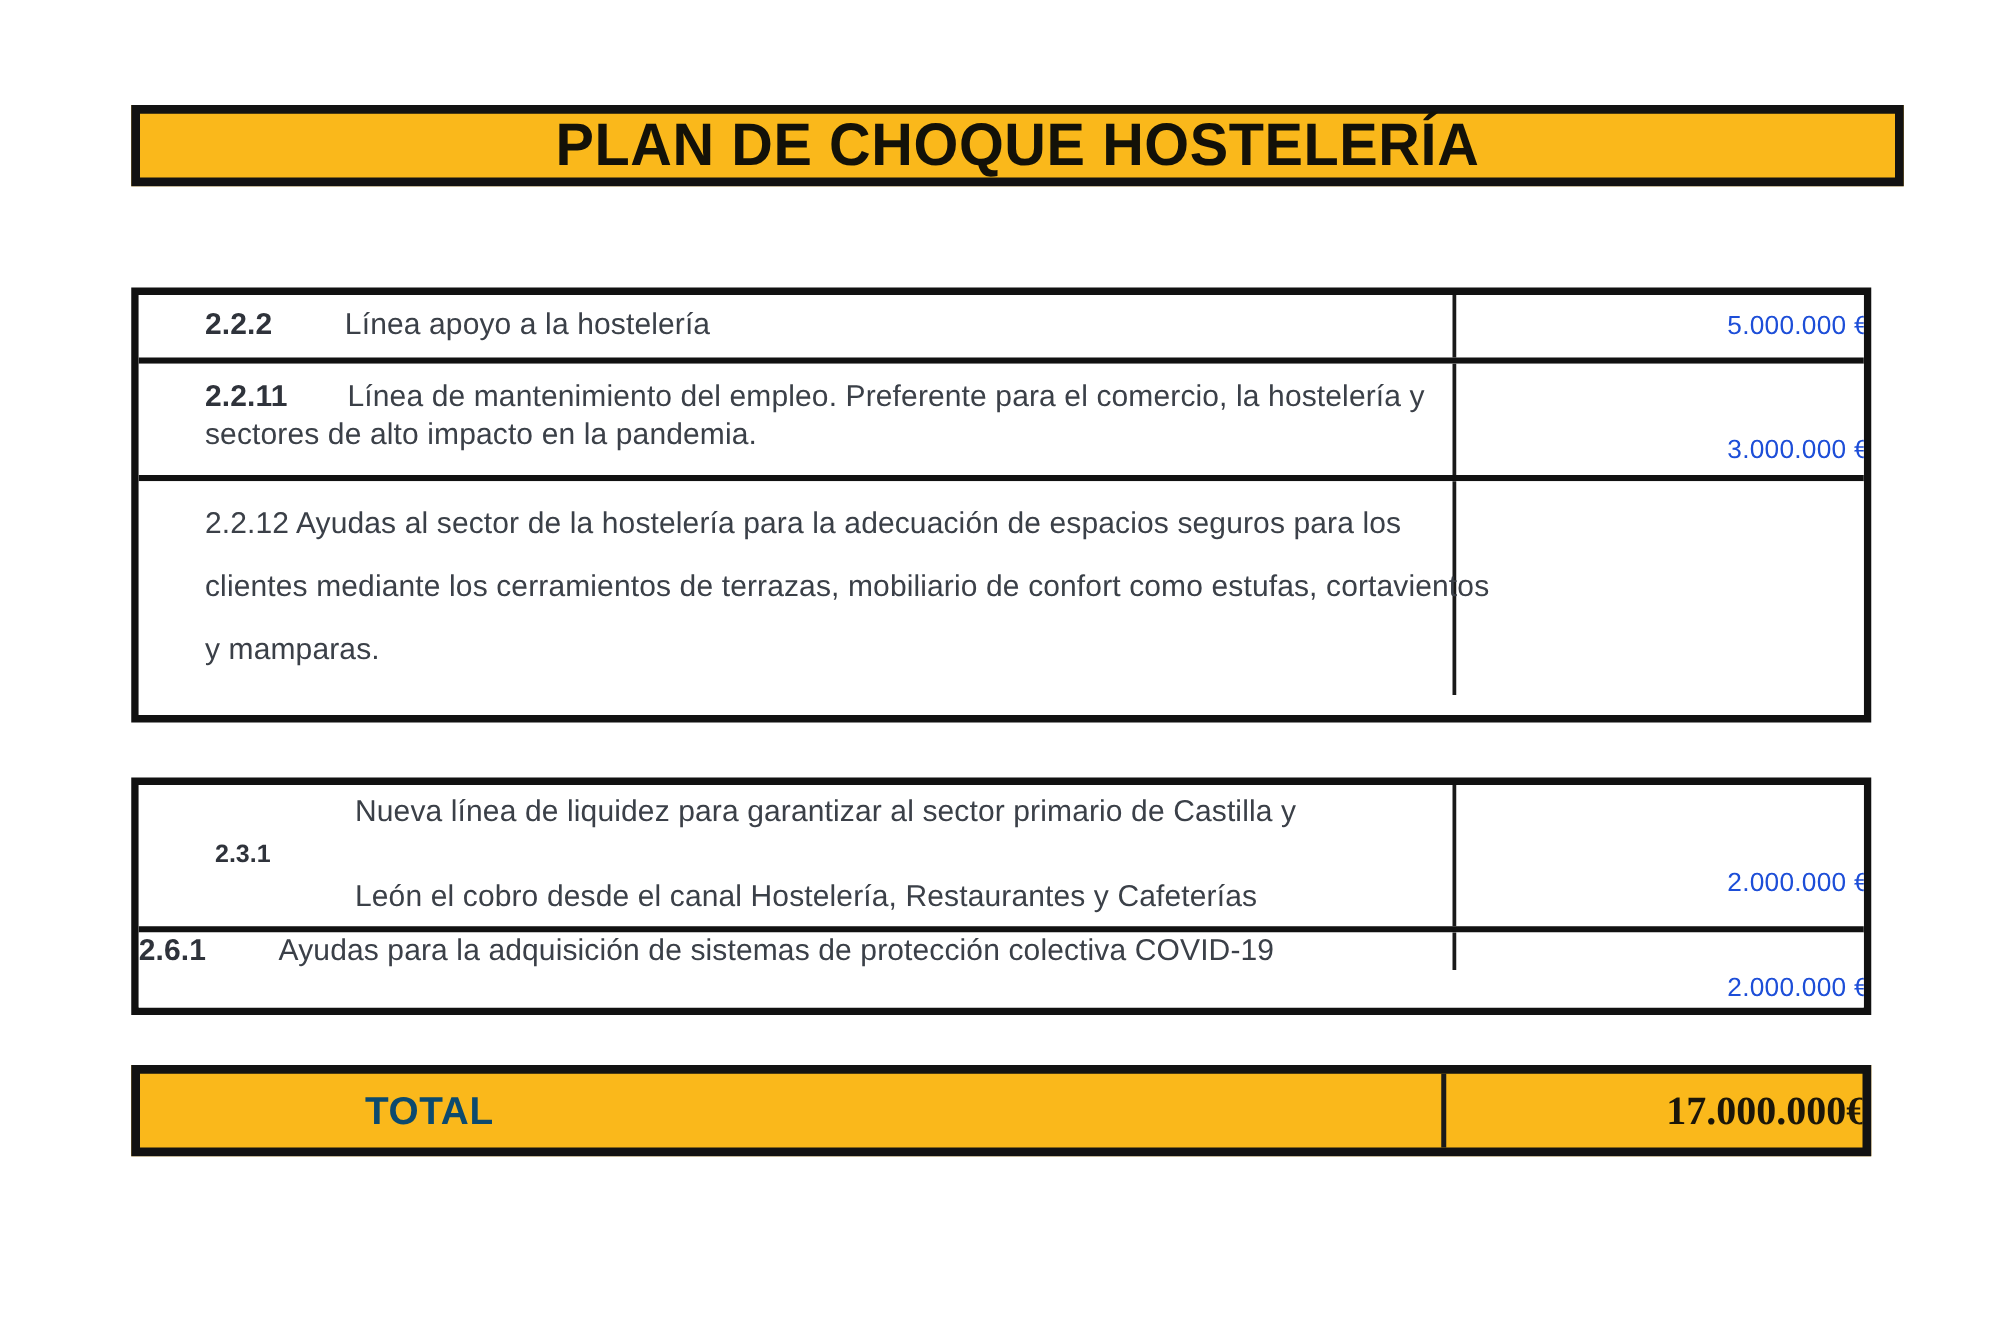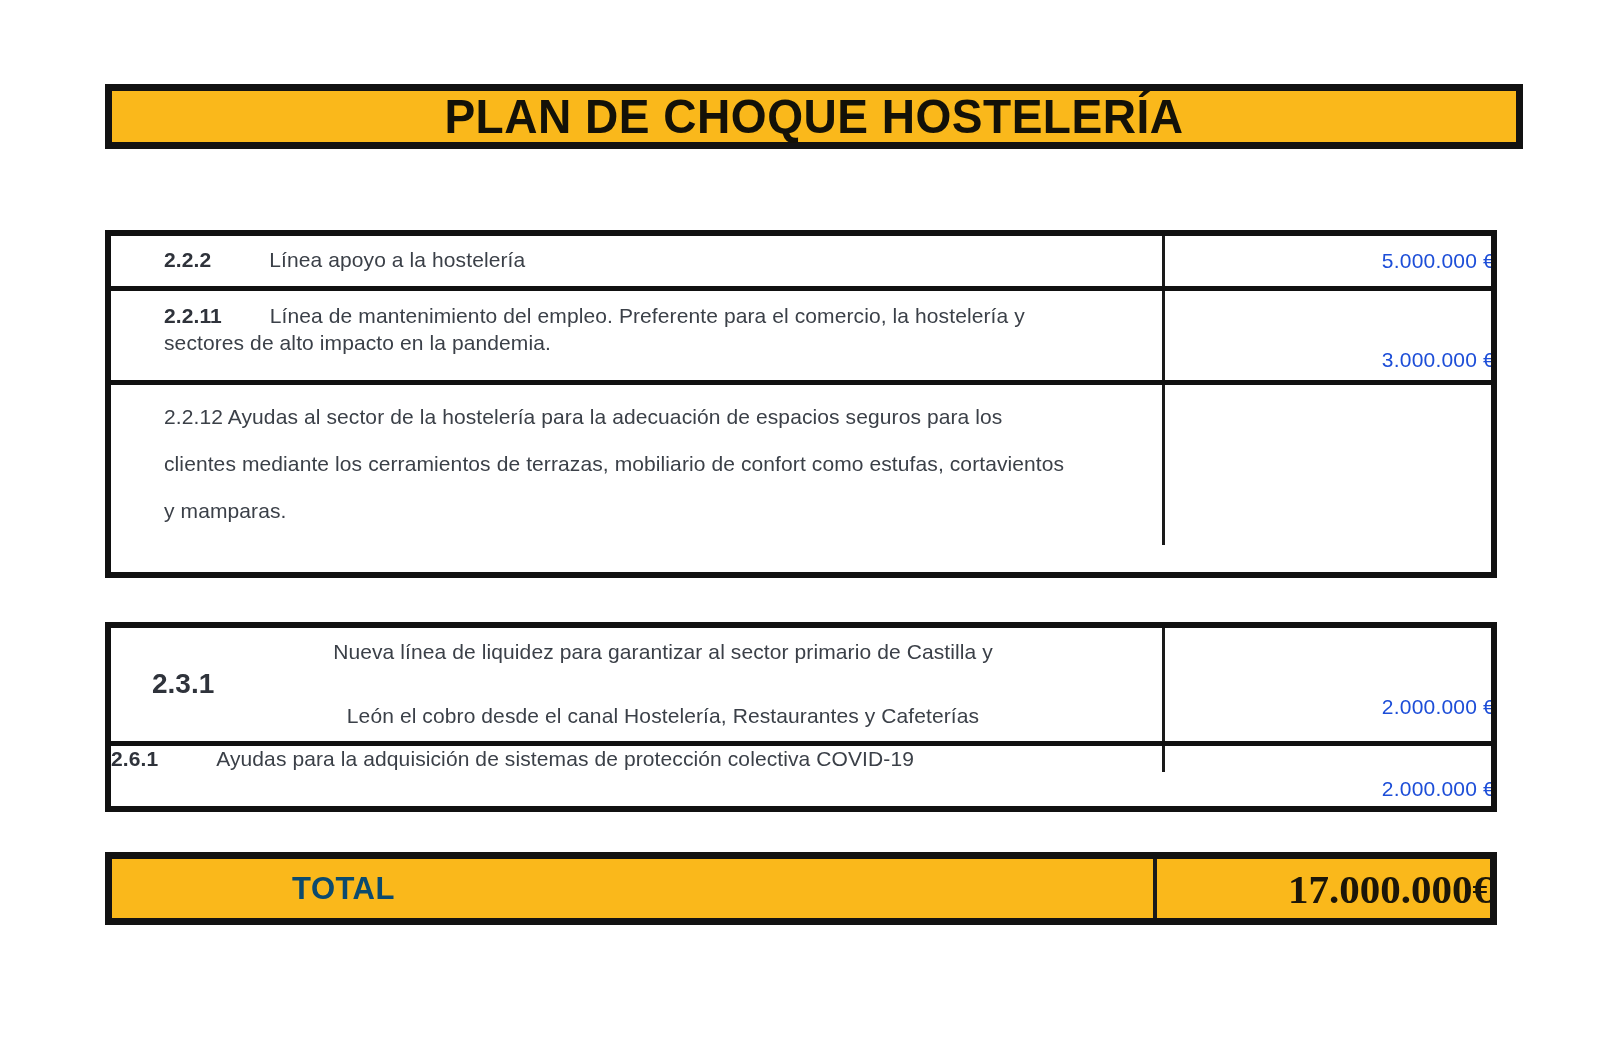--- a/index.html
+++ b/index.html
@@ -95,21 +95,21 @@
     padding-right: 0px;
     margin-right: -4px;
   }
 
   
   .code {
     font-weight: bold;
     color: #2f333b;
   }
   .desc-line {
-    font-size: 21px;
+    font-size: 24px;
     color: #3b4048;
     line-height: 1.28;
     white-space: nowrap;
     letter-spacing: 0.1px;
   }
 
   
   #table-one {
     left: 105px;
     top: 230px;
@@ -168,29 +168,29 @@
   #row-2-3-1 {
     height: 124px;
   }
   #row-2-3-1 .cell-desc {
     position: relative;
     justify-content: center;
     padding-left: 53px;
   }
   #row-2-3-1 .code-fixed {
     position: absolute;
-    left: 41px;
+    left: 61px;
     top: 50%;
     transform: translateY(-50%);
-    font-size: 28px;
+    font-size: 20px;
     font-weight: bold;
     color: #2f333b;
   }
   #row-2-3-1 .indent-block {
-    text-align: center;
+    margin-left: 120px;
   }
   #row-2-3-1 .indent-block .desc-line:first-child {
     margin-bottom: 37px;
   }
   #row-2-3-1 .cell-amount {
     align-items: center;
     padding-top: 45px;
   }
 
   #row-2-6-1 {
@@ -235,21 +235,21 @@
     box-sizing: border-box;
     flex: 1 1 auto;
     display: flex;
     align-items: center;
     justify-content: flex-end;
     overflow: hidden;
   }
   .total-amount {
     font-family: "Liberation Serif", serif;
     font-weight: bold;
-    font-size: 41px;
+    font-size: 32px;
     color: #1b1609;
     white-space: nowrap;
     margin-right: -3px;
   }
 </style>
 </head>
 <body>
 
 <div class="page">
 

